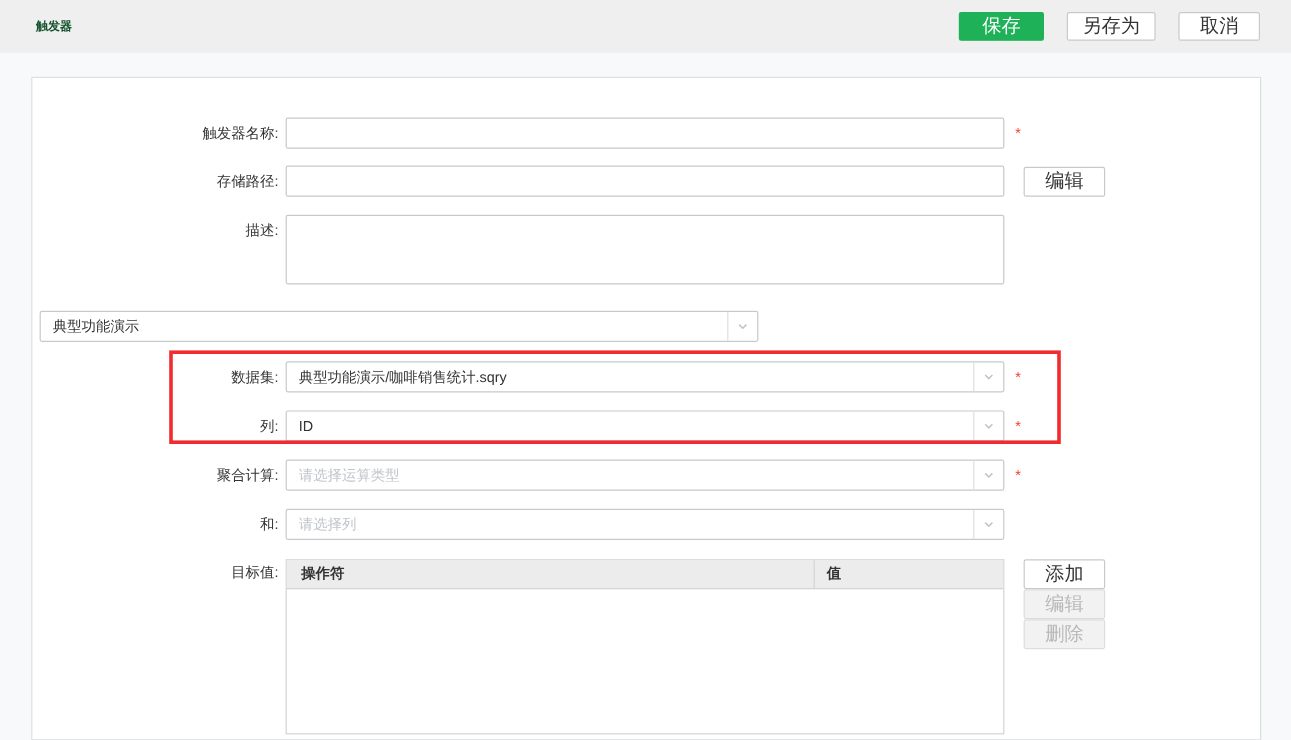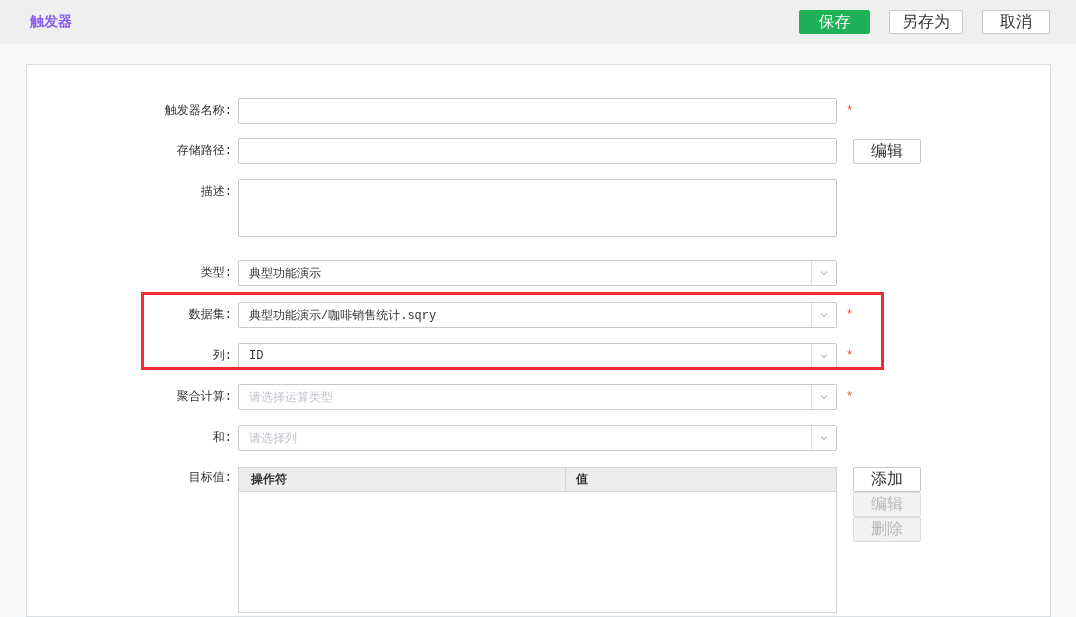--- a/index.html
+++ b/index.html
@@ -1,34 +1,34 @@
 <!DOCTYPE html>
 <html><head>
 <meta charset="utf-8">
 <style>
   * { margin:0; padding:0; box-sizing:border-box; }
   html,body { width:1076px; height:617px; overflow:hidden; }
   body { background:#f8f9fb; font-family:"Liberation Sans","DejaVu Sans",sans-serif; font-size:12px; color:#333; position:relative; }
 
   
   .topbar { height:44px; background:#efefef; display:flex; align-items:center; padding:0 26px 0 30px; }
-  .topbar .title { font-size:14px; font-weight:bold; color:#8b5cf6; }
+  .topbar .title { font-size:10px; font-weight:bold; color:#14532d; }
   .topbar .spacer { flex:1; }
   .topbar .btns { display:flex; gap:19px; }
 
   .btn { height:24px; min-width:68px; padding:0 12px; font-size:16px; font-family:inherit;
          border:1px solid #c9c9c9; border-radius:2px; background:#fff; color:#333; cursor:pointer; }
   .btn-green { background:#1eb157; border-color:#1eb157; color:#fff; width:71px; }
   .btn-disabled { background:#f2f2f2; border-color:#dddddd; color:#b8b8b8; cursor:default; }
 
   
   .panel { position:absolute; top:64px; left:26px; width:1025px; height:553px;
            background:#fff; border:1px solid #dcdfe2; padding-top:33px; }
 
-  .row { display:flex; align-items:center; margin-bottom:15px;font-family:Liberation Mono, monospace; }
+  .row { display:flex; align-items:center; margin-bottom:15px; }
   .row.top { align-items:flex-start; }
   .row.gap19 { margin-bottom:19px; }
   .row.gap16 { margin-bottom:16px; }
   .lbl { width:205px; text-align:right; color:#333; flex:none; line-height:26px; }
   .row.top .lbl { line-height:14px; padding-top:6px; }
   .ctl { width:599px; margin-left:6px; flex:none; }
 
   input.txt, textarea.txt { width:100%; height:26px; border:1px solid #c8c9cc; border-radius:2px;
         padding:0 10px; font-family:inherit; font-size:12px; color:#333; background:#fff; outline:none; }
   textarea.txt { height:58px; padding:6px 10px; resize:none; }
@@ -41,21 +41,21 @@
 
   .req { color:#f04134; margin-left:9px; font-size:12px; line-height:26px; }
 
   .side-btn { margin-left:16px; width:68px; height:25px; flex:none; }
   .btn-col { display:flex; flex-direction:column; margin-left:16px; }
 
   
   .tbl { width:599px; height:146px; border:1px solid #d4d4d4; background:#fff; }
   .tbl-head { display:flex; height:24px; background:#ececec; border-bottom:1px solid #d4d4d4; }
   .tbl-head .th { display:flex; align-items:center; padding:0 10px; font-weight:bold; color:#333; }
-  .tbl-head .th.c1 { width:327px; border-right:1px solid #d4d4d4;padding-left:12px; }
+  .tbl-head .th.c1 { width:440px; border-right:1px solid #d4d4d4;padding-left:12px; }
   .tbl-head .th.c2 { flex:1; }
   .tbl-body { height:121px; }
 
   
   .highlight { position:absolute; left:114px; top:227px; width:743px; height:78px;
                border:3px solid #f12b2f; pointer-events:none; }
 </style>
 </head>
 <body>
 
@@ -88,21 +88,20 @@
   </div>
 
   <div class="row top gap19">
     <span class="lbl">描述:</span>
     <div class="ctl">
       <textarea class="txt" style=""></textarea>
     </div>
   </div>
 
   <div class="row gap16">
-    <span class="lbl">类型:</span>
     <div class="ctl">
       <div class="select">
         <span class="val">典型功能演示</span>
         <span class="arrow">
           <svg width="10" height="10" viewBox="0 0 10 10">
               <polyline points="2,3.5 5,6.5 8,3.5" fill="none" stroke="#c0c4cc" stroke-width="1.3"></polyline>
             </svg>
         </span>
       </div>
     </div>

